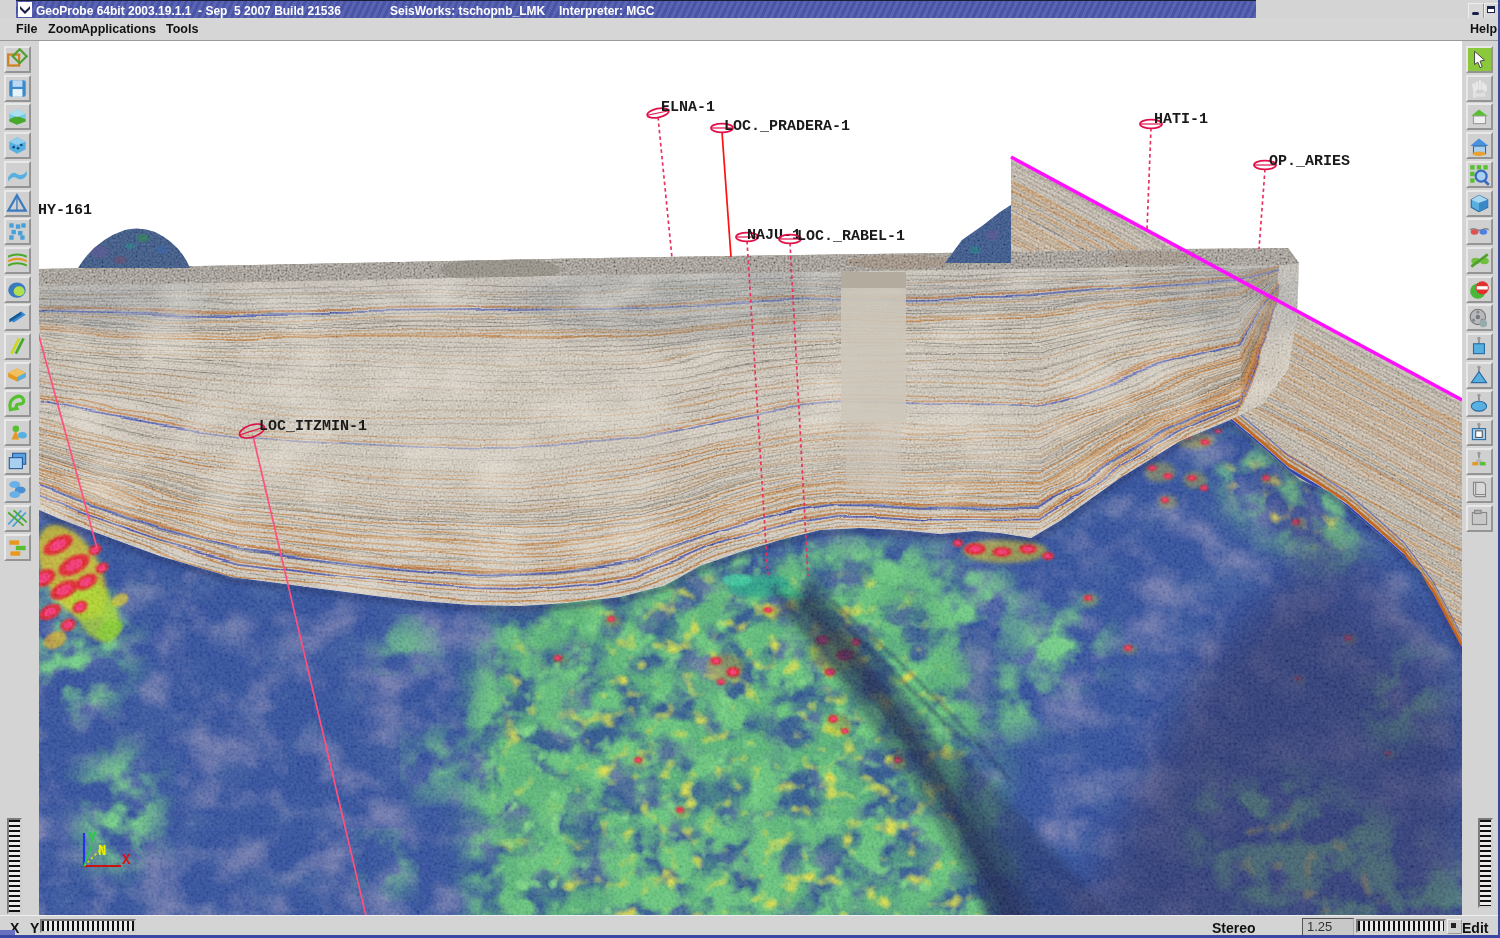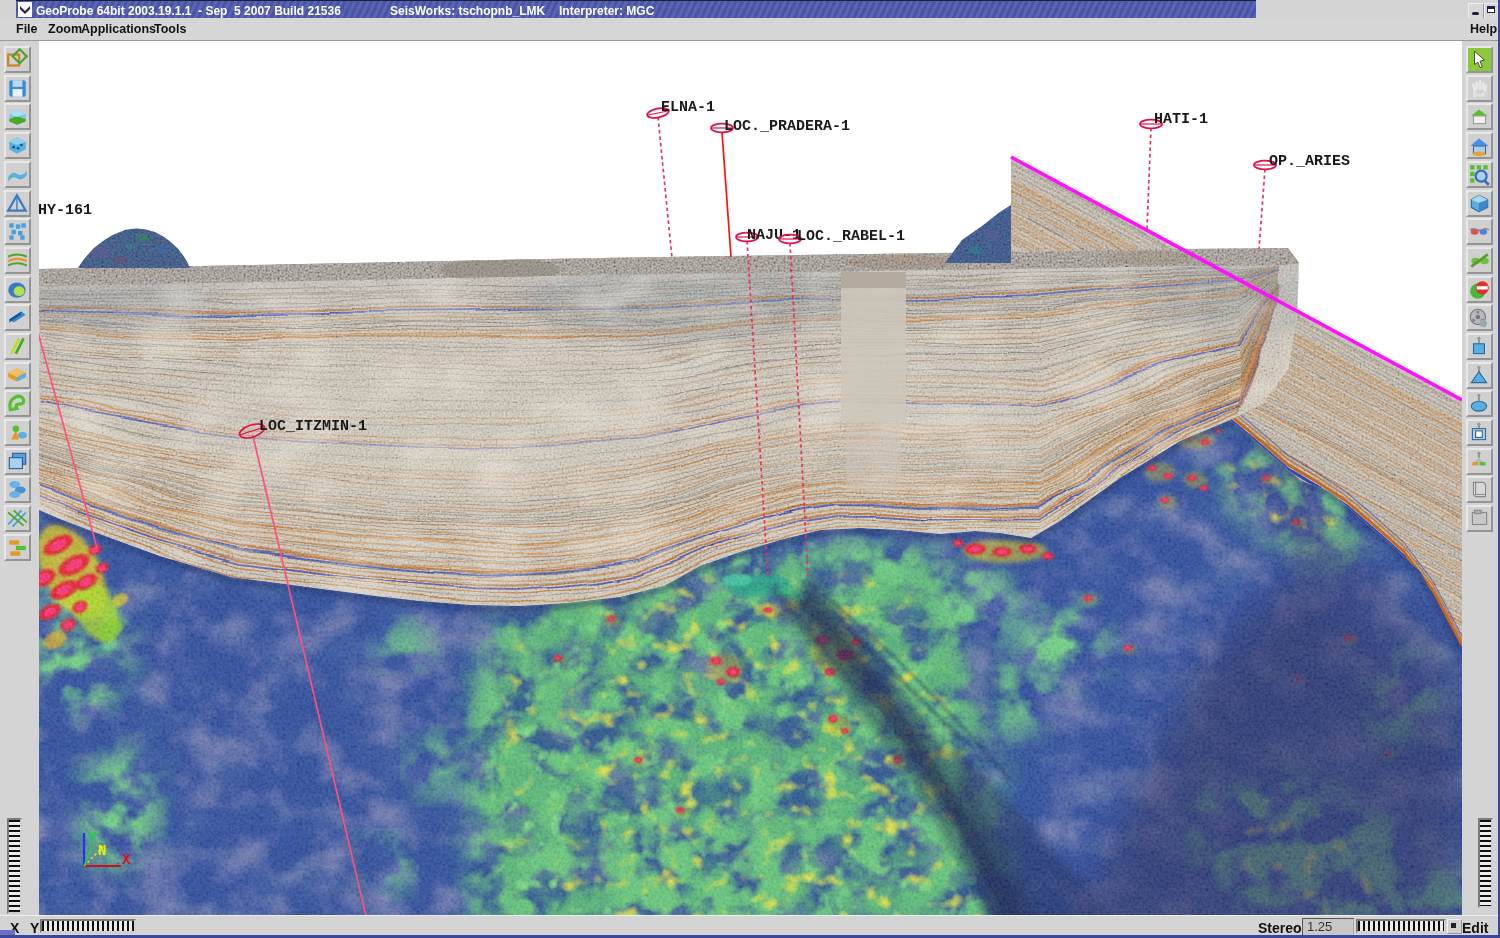--- a/index.html
+++ b/index.html
@@ -599,21 +599,21 @@
 <div class="abs" style="left:1484px;top:2px;width:14px;height:14px;background:#d8d8d8;border:1px outset #eee;">
       <svg width="12" height="12" style="position:absolute;left:0;top:0">
         <path d="M2,2 L10,10 M10,2 L2,10" stroke="#1a2048" stroke-width="3" stroke-linecap="round"></path>
       </svg>
     </div>
 </div>
 <div id="menubar" class="abs">
 <span style="left:16px">File</span>
     <span style="left:48px">Zoom</span>
     <span style="left:81px">Applications</span>
-    <span style="left:154px">Tools</span>
+    <span style="left:166px">Tools</span>
     <span style="left:1470px">Help</span>
 </div>
 <div class="tbtn" style="left:4px;top:46px">
     <svg width="23" height="23" viewBox="0 0 21 21" style="position:absolute;left:0px;top:0px">
       <rect x="2" y="6" width="10" height="10" fill="none" stroke="#d08020" stroke-width="2"></rect>
       <rect x="8" y="3" width="9" height="9" fill="none" stroke="#50a030" stroke-width="2" transform="rotate(45 12.5 7.5)"></rect>
     </svg>
   </div>
 <div class="tbtn" style="left:4px;top:75px">
     <svg width="23" height="23" viewBox="0 0 21 21" style="position:absolute;left:0px;top:0px">
@@ -863,21 +863,21 @@
       <rect x="4" y="5" width="13" height="11" fill="#c8c8c8" stroke="#888"></rect>
       <rect x="6" y="3" width="6" height="3" fill="#b0b0b0" stroke="#888"></rect>
     </svg>
   </div>
 <div class="wheelv" style="left:7px;top:818px;height:96px"></div>
 <div class="wheelv" style="left:1478px;top:818px;height:90px"></div>
 <div id="bottombar" class="abs">
 <b style="left:10px">X</b>
     <b style="left:30px">Y</b>
 <div class="wheelh" style="left:40px;top:3px;width:96px"></div>
-<b style="left:1258px">Stereo</b>
+<b style="left:1212px">Stereo</b>
 <div class="abs" style="left:1302px;top:2px;width:46px;height:16px;background:#c8c8c8;border:1px inset #aaa;font-size:13px;color:#333;padding-left:4px;">1.25</div>
 <div class="wheelh" style="left:1356px;top:3px;width:90px"></div>
 <div class="abs" style="left:1447px;top:3px;width:13px;height:13px;background:#d0d0d0;border:1px outset #eee;">
       <div class="abs" style="left:3px;top:3px;width:5px;height:5px;background:#222;"></div>
     </div>
 <b style="left:1462px">Edit</b>
 <div class="abs" style="left:0px;top:14px;width:15px;height:6px;background:#6a70c0;"></div>
 </div>
 <div id="winbottom" class="abs"></div>
 <div class="abs" style="left:1498px;top:0;width:2px;height:938px;background:#3a46a0;"></div>

